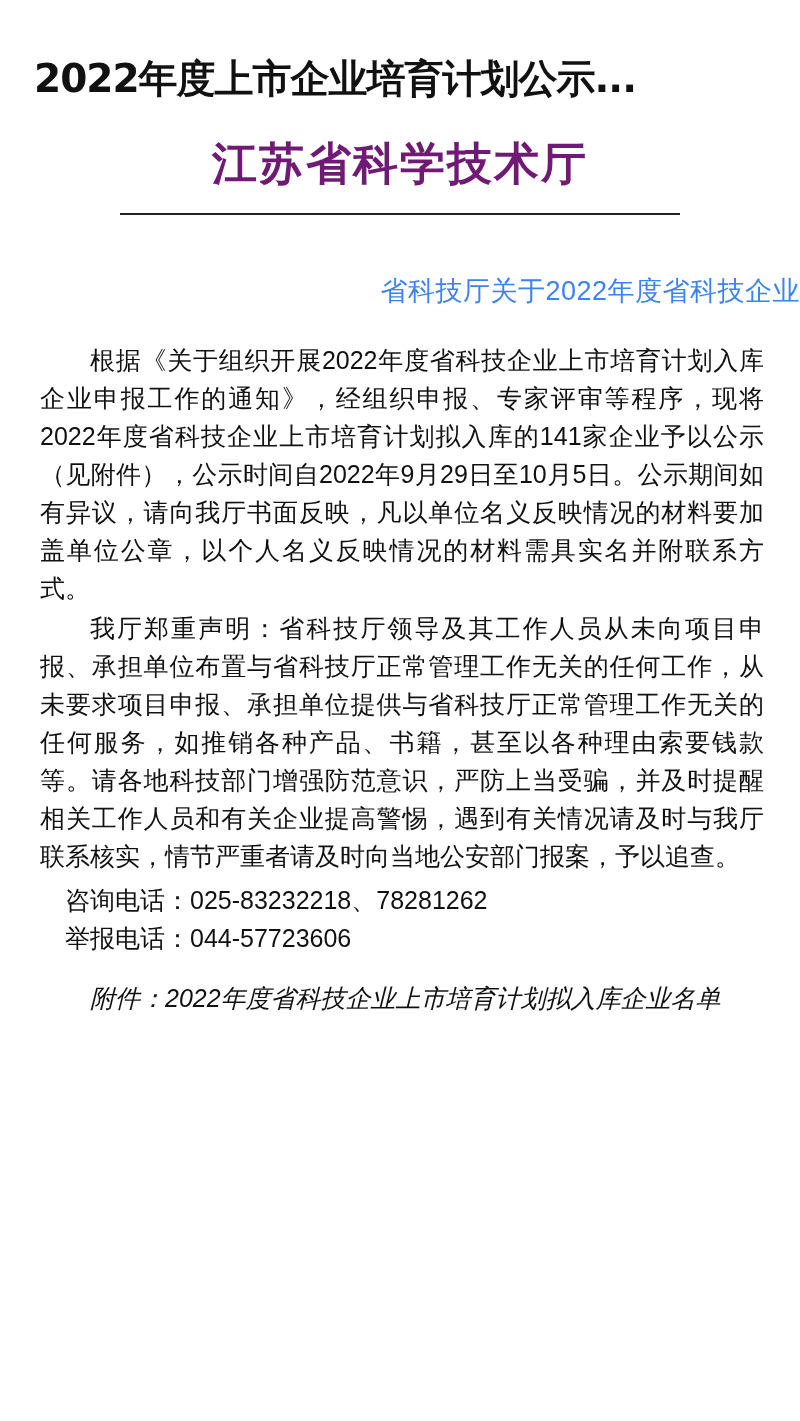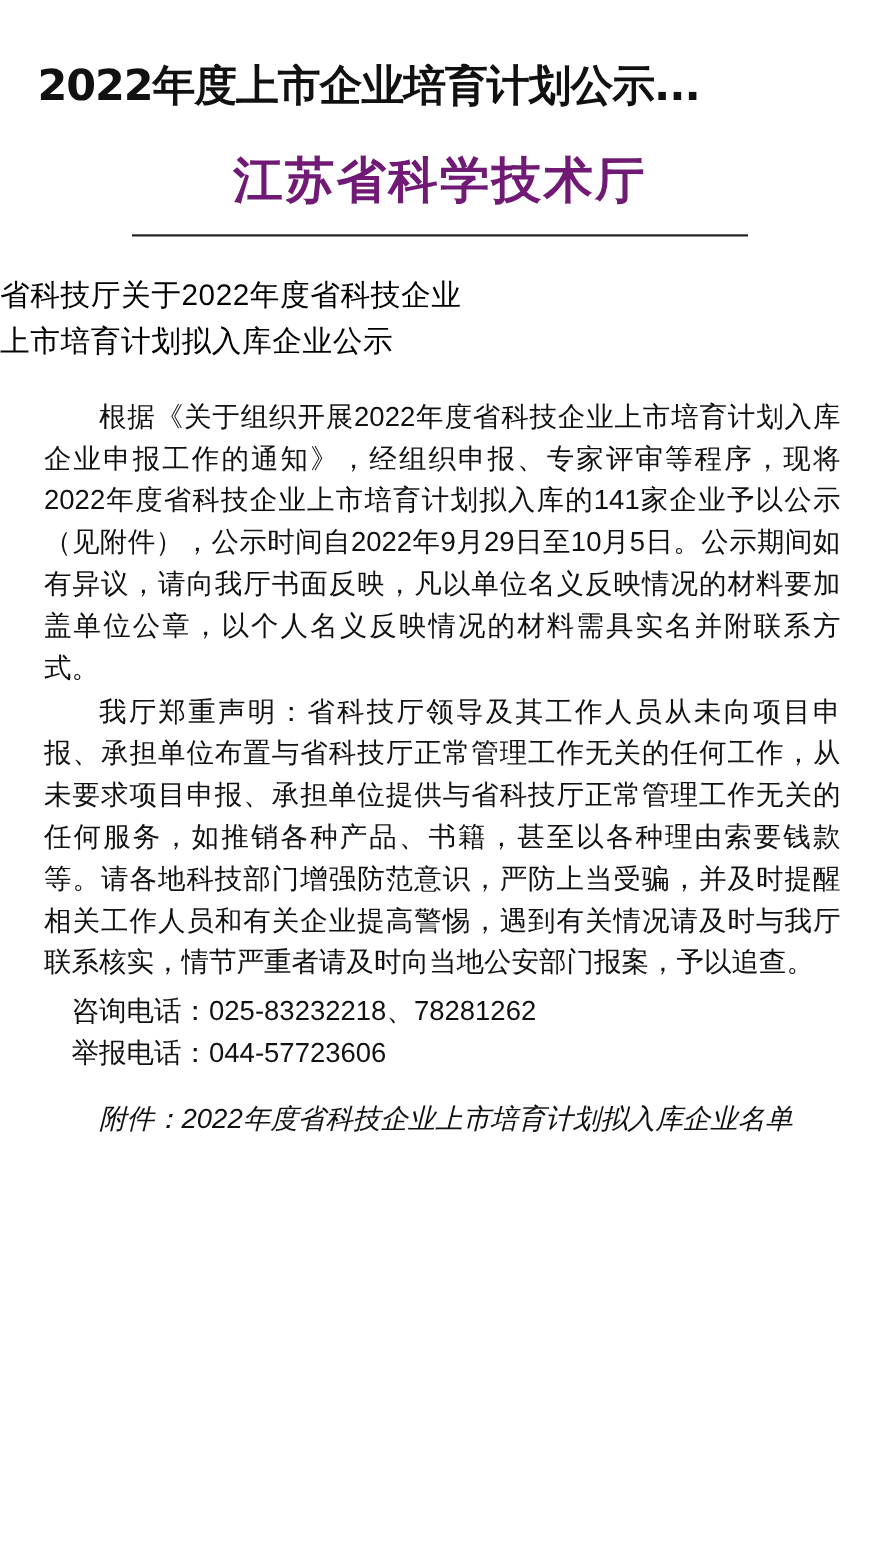--- a/index.html
+++ b/index.html
@@ -53,25 +53,25 @@
   }
   .org-rule {
     margin: 25px auto 0 auto;
     width: 560px;
     height: 2px;
     background: #222;
   }
 
   
   .doc-title {
-    margin-top: 33px;
-    text-align: left;
+    margin-top: 56px;
+    text-align: right;
     font-size: 27px;
     line-height: 1.55;
-    color: #000000;
+    color: #3b82f6;
     letter-spacing: 0.5px;
   }
   .doc-title div {
     white-space: nowrap;
   }
 
   
   .doc-body {
     margin-top: 28px;
     padding: 0 36px 0 40px;
@@ -112,21 +112,20 @@
     <div class="banner-title">2022年度上市企业培育计划公示...</div>
   </div>
 
   <div class="org-header">
     <div class="org-name">江苏省科学技术厅</div>
     <div class="org-rule"></div>
   </div>
 
   <div class="doc-title">
     <div>省科技厅关于2022年度省科技企业</div>
-    <div>上市培育计划拟入库企业公示</div>
   </div>
 
   <div class="doc-body">
     <p>根据《关于组织开展2022年度省科技企业上市培育计划入库企业申报工作的通知》，经组织申报、专家评审等程序，现将2022年度省科技企业上市培育计划拟入库的141家企业予以公示（见附件），公示时间自2022年9月29日至10月5日。公示期间如有异议，请向我厅书面反映，凡以单位名义反映情况的材料要加盖单位公章，以个人名义反映情况的材料需具实名并附联系方式。</p>
     <p>我厅郑重声明：省科技厅领导及其工作人员从未向项目申报、承担单位布置与省科技厅正常管理工作无关的任何工作，从未要求项目申报、承担单位提供与省科技厅正常管理工作无关的任何服务，如推销各种产品、书籍，甚至以各种理由索要钱款等。请各地科技部门增强防范意识，严防上当受骗，并及时提醒相关工作人员和有关企业提高警惕，遇到有关情况请及时与我厅联系核实，情节严重者请及时向当地公安部门报案，予以追查。</p>
 
     <div class="contact-block">
       <p>咨询电话：025-83232218、78281262</p>
       <p>举报电话：044-57723606</p>
     </div>

